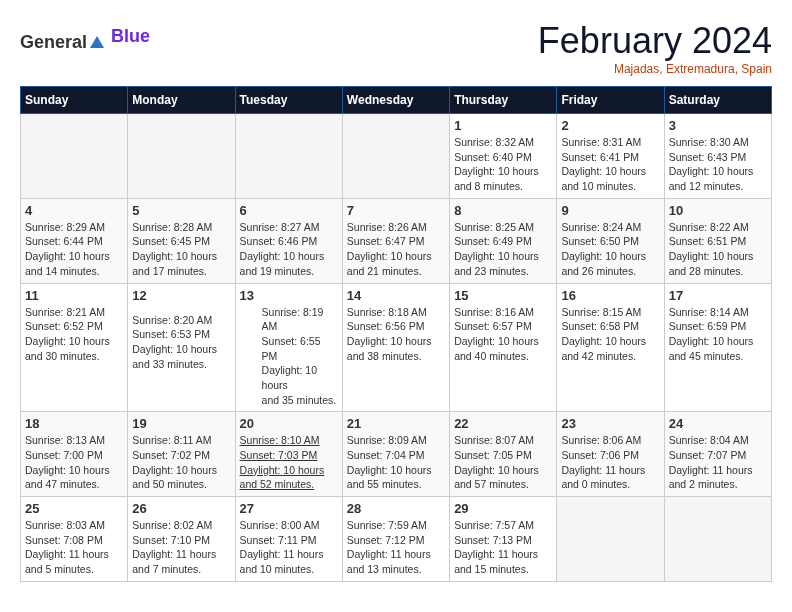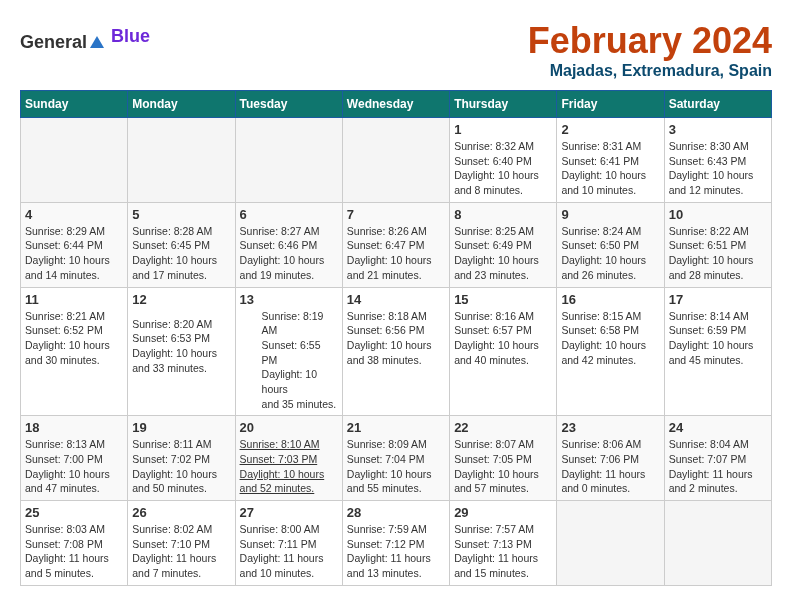--- a/index.html
+++ b/index.html
@@ -19,35 +19,34 @@
     .logo {
       display: flex;
       align-items: center;
       gap: 4px;
     }
     .title-area {
       text-align: right;
     }
     .month-title {
       font-size: 36px;
-      font-weight: bold;
+      font-weight: normal;
+      color: #0f172a;
+    }
+    .location-title {
+      font-size: 12px;
       color: #c2410c;
-    }
-    .location-title {
-      font-size: 16px;
-      color: #0c4a6e;
-      font-weight: bold;
     }
     table {
       width: 100%;
       border-collapse: collapse;
       font-size: 11px;
     }
     th {
-      background-color: #0f766e;
+      background-color: #0f172a;
       color: #fff;
       padding: 6px 4px;
       text-align: left;
       font-size: 12px;
       border: 1px solid #1a5ba0;
     }
     td {
       border: 1px solid #ccc;
       vertical-align: top;
       padding: 4px;

